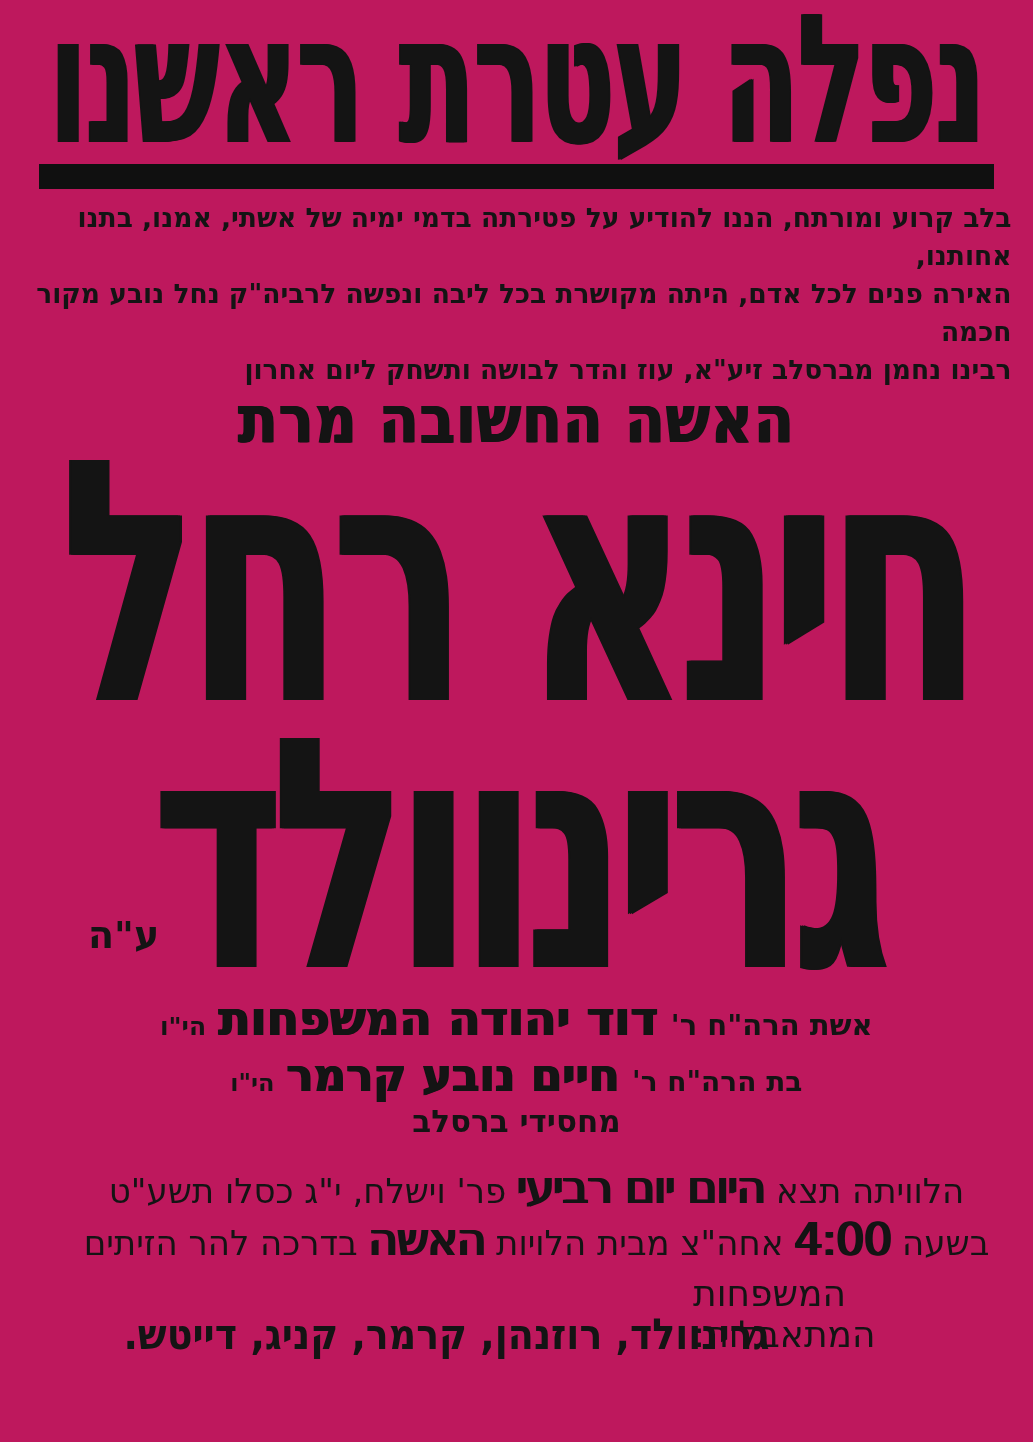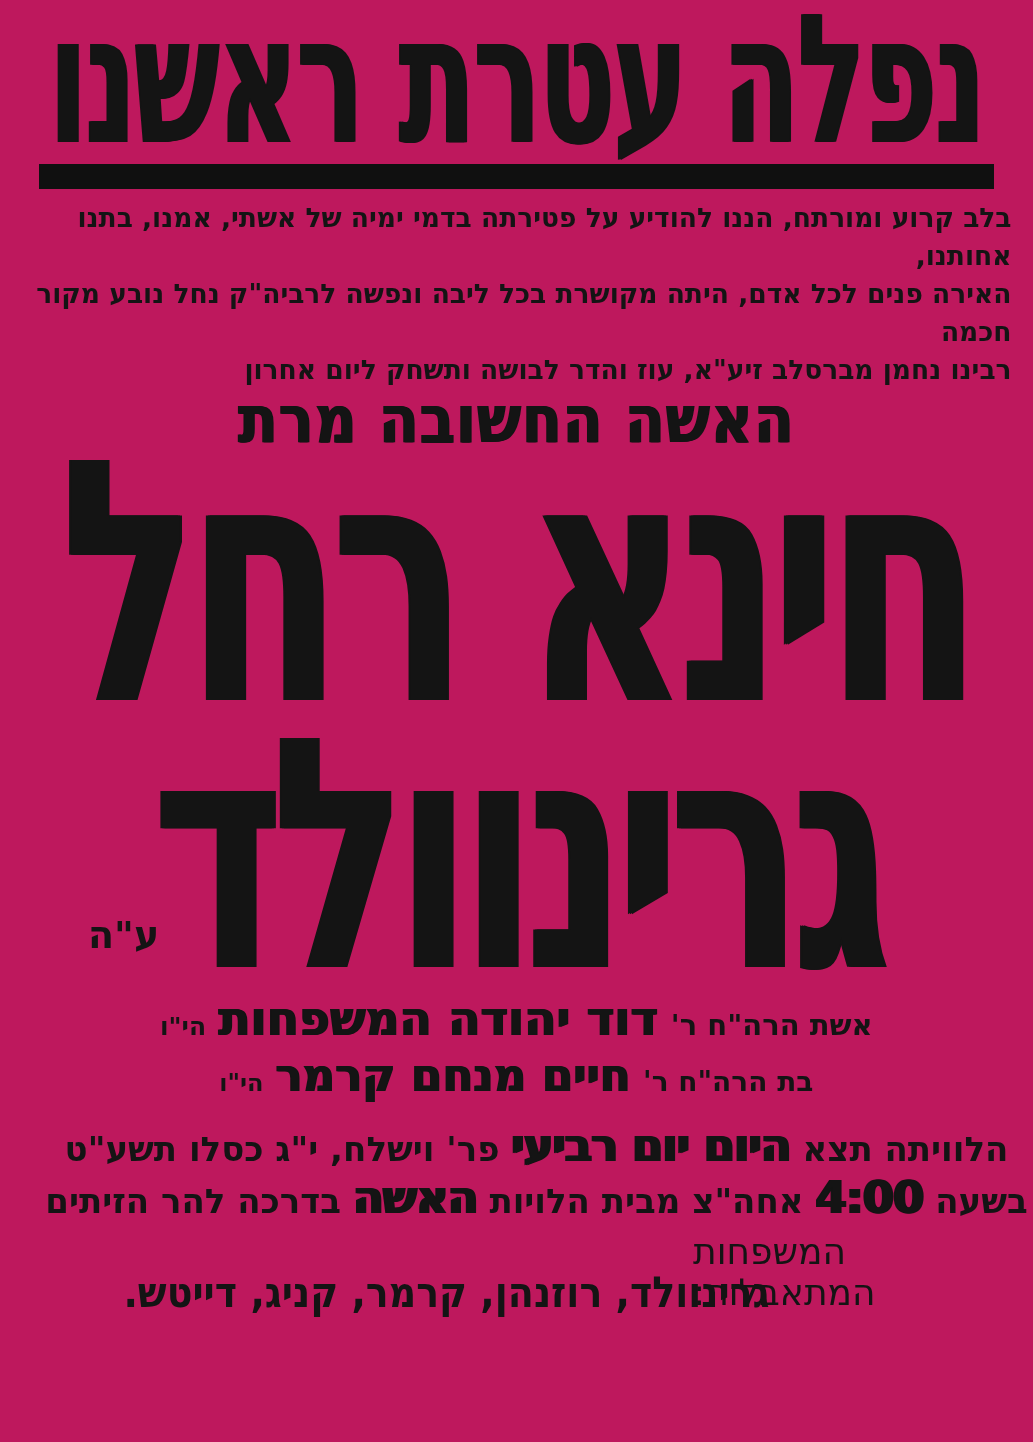--- a/index.html
+++ b/index.html
@@ -61,21 +61,21 @@
     font-size:47px;font-weight:bold;
     text-shadow:1px 0 0 currentColor,-1px 0 0 currentColor;
   }
   .rel-line.daughter .rel-small{font-size:28px;}
   .rel-line.daughter .rel-name{font-size:45px;}
   .rel-line.daughter .rel-small-suffix{font-size:24px;}
   .affiliation{height:42px;font-size:31px;font-weight:bold;}
 
   
   .funeral{margin-top:16px;}
-  .funeral-line{font-size:34px;font-weight:bold;height:52px;white-space:nowrap;padding-left:40px;}
+  .funeral-line{font-size:34px;font-weight:normal;height:52px;white-space:nowrap;padding-left:40px;}
   .funeral-line.second{height:50px;}
   .f-emph{
     font-size:45px;letter-spacing:-1px;
     text-shadow:1.5px 0 0 currentColor,-1.5px 0 0 currentColor;
   }
 
   
   .families-label{
     margin:10px auto 0 0;
     margin-right:30px;
@@ -119,24 +119,25 @@
   </div>
 
   <div class="rel-line wife">
     <span class="rel-small">אשת הרה"ח ר'</span>
     <span class="rel-name">דוד יהודה המשפחות</span>
     <span class="rel-small-suffix">הי"ו</span>
   </div>
 
   <div class="rel-line daughter">
     <span class="rel-small">בת הרה"ח ר'</span>
-    <span class="rel-name">חיים מנחם קרמר</span>
+    <span class="rel-name">חיים נובע קרמר</span>
     <span class="rel-small-suffix">הי"ו</span>
   </div>
 
+  <div class="affiliation">מחסידי ברסלב</div>
 
   <div class="funeral">
     <div class="funeral-line"><span class="f-base">הלוויתה תצא </span><span class="f-emph">היום יום רביעי</span><span class="f-base"> פר' וישלח, י"ג כסלו תשע"ט</span></div>
     <div class="funeral-line second"><span class="f-base">בשעה </span><span class="f-emph">4:00</span><span class="f-base"> אחה"צ מבית הלויות </span><span class="f-emph">האשה</span><span class="f-base"> בדרכה להר הזיתים</span></div>
   </div>
 
   <div class="families-label">המשפחות המתאבלות:</div>
 
   <div class="families">
     <span class="stretch">גרינוולד, רוזנהן, קרמר, קניג, דייטש.</span>

